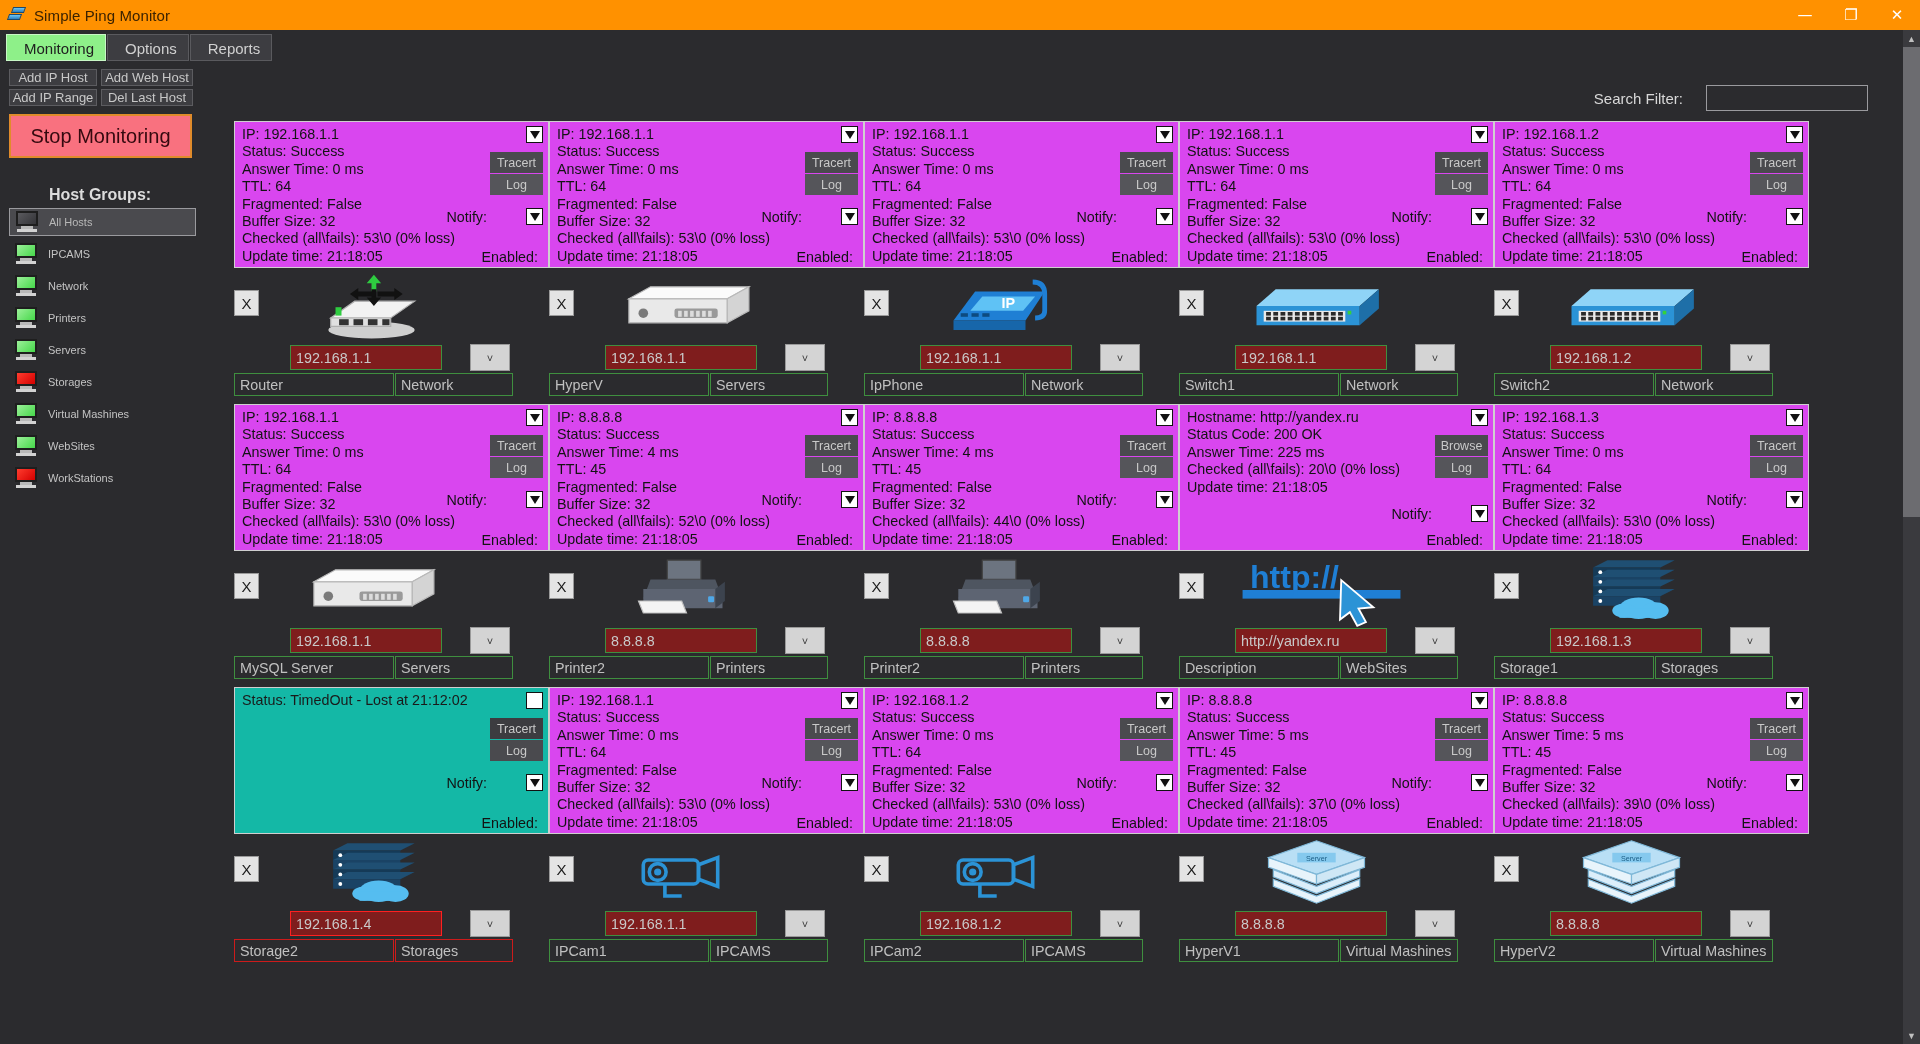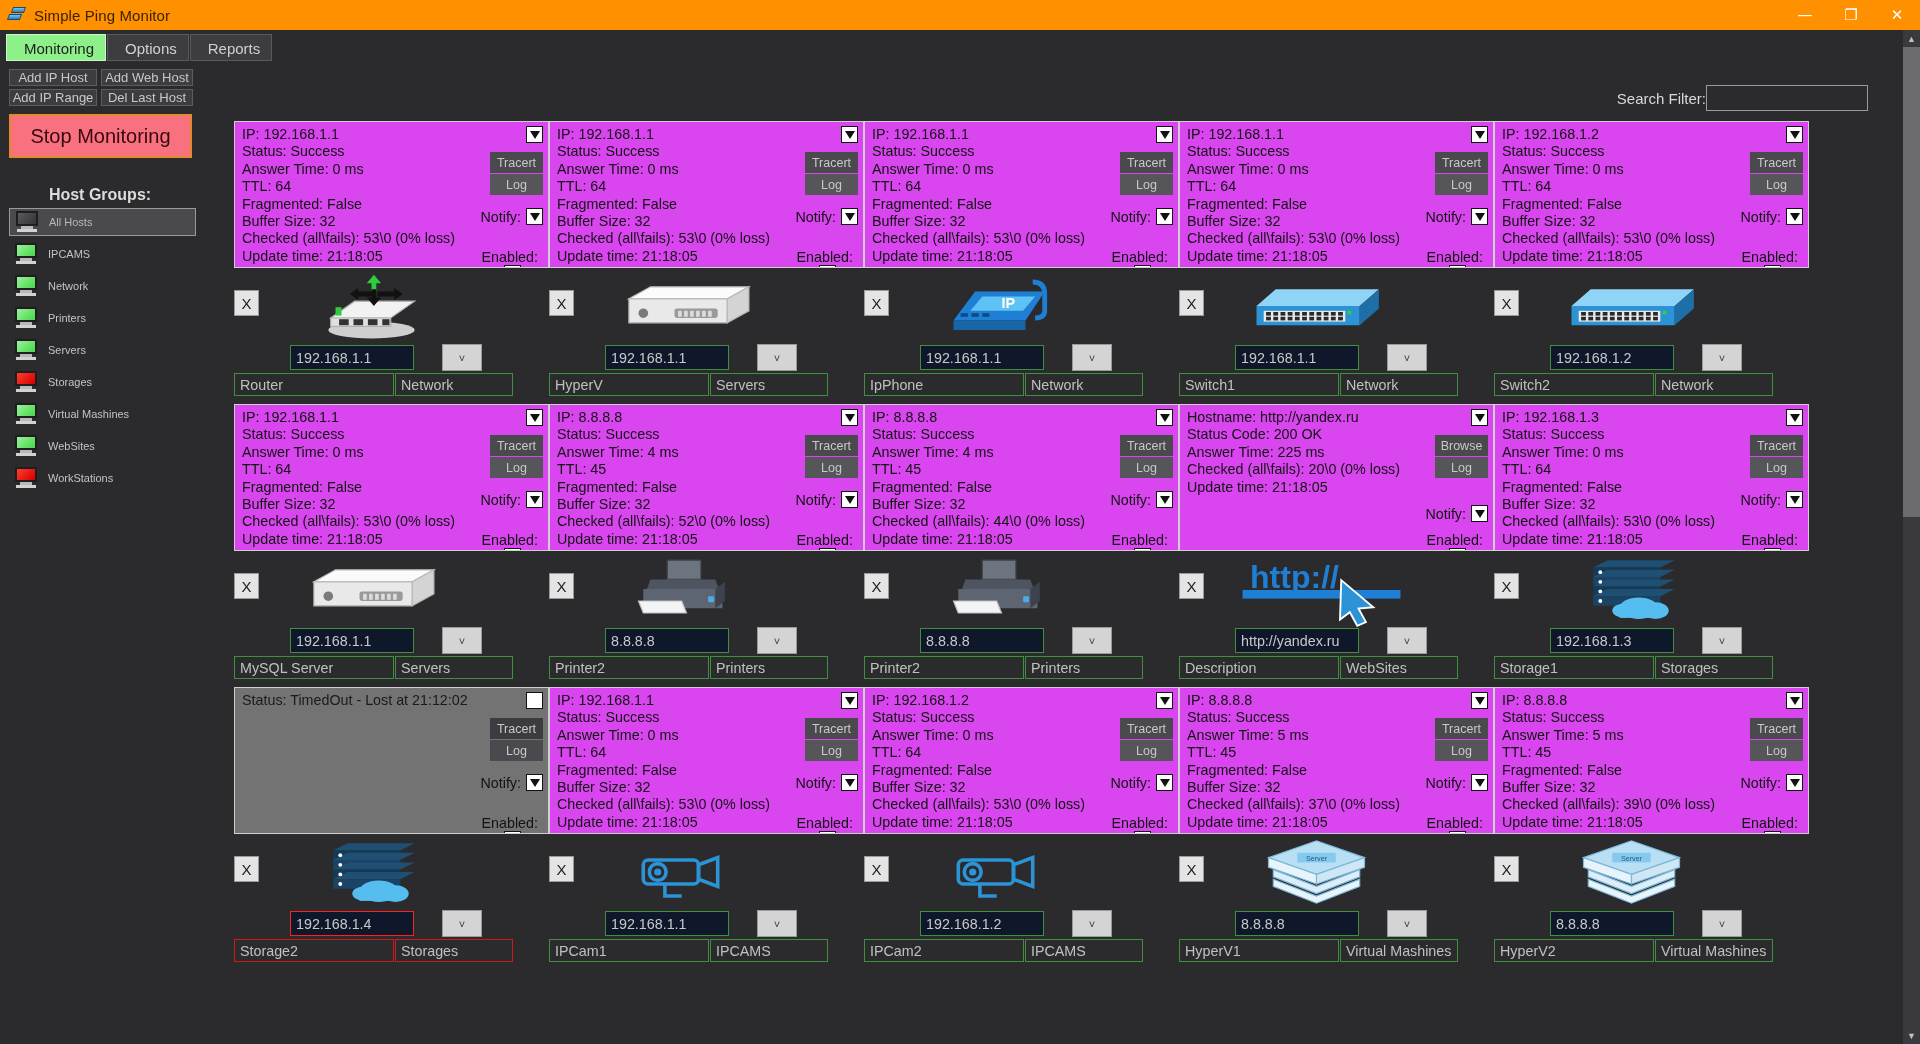--- a/index.html
+++ b/index.html
@@ -97,21 +97,21 @@
   .mon.red .scr { background: linear-gradient(135deg,#ff3c2e,#d40000); }
   .mon.gray .scr { background: linear-gradient(135deg,#5a5a5e,#343438); }
   .group .glabel { font-size: 11px; color: #c3c3c3; }
   .group.selected .glabel { color: #b8b8b8; }
 
   
   #searchwrap {
     position: absolute; right: 52px; top: 22px;
     display: flex; align-items: center;
   }
-  #searchlabel { color: #d8d8d8; font-size: 15px; margin-right: 0; }
+  #searchlabel { color: #d8d8d8; font-size: 15px; margin-right: 23px; }
   #searchinput {
     width: 162px; height: 26px; background: #2b2b2e;
     border: 1px solid #9a9a9e; color: #e0e0e0; font-size: 14px;
     padding: 0 5px; font-family: "Liberation Sans", sans-serif;
   }
 
   
   #grid {
     position: absolute; left: 12px; top: 58px;
     width: 1860px;
@@ -119,21 +119,21 @@
   }
   .card { width: 315px; margin-right: 0px; margin-bottom: 8px; position: relative; }
   .card .panel {
     position: relative;
     height: 147px;
     border: 1px solid #cfcfcf;
     background: #d946ef;
     padding: 4px 6px 0 7px;
     overflow: hidden;
   }
-  .card.down .panel { background: #737373; }
+  .card.down .panel { background: #14b8a6; }
   .card .panel .line {
     font-size: 14.3px; color: #131313; line-height: 17.4px; white-space: nowrap;
   }
   .card.down .panel .line { color: #1a1a1a; }
 
   .chk {
     position: absolute; width: 17px; height: 17px; background: #ffffff;
     border: 1px solid #111; display: flex; align-items: center; justify-content: center;
   }
   .chk .v {
@@ -147,41 +147,41 @@
     background: #4a4a4e; color: #c9c9c9; font-size: 12.5px;
     display: flex; align-items: center; justify-content: center;
     border: none;
   }
   .ctlbtn.b1 { top: 30px; }
   .ctlbtn.b2 { top: 52px; background: #55555a; }
   .card.down .ctlbtn.b1 { background: #3c3c40; }
   .card.down .ctlbtn.b2 { background: #4a4a4e; }
 
   .lblchk {
-    position: absolute; right: 5px; display: flex; align-items: center;
+    position: absolute; right: 5px; display: flex; align-items: center; gap: 34px;
   }
   .lblchk .t { font-size: 14.3px; color: #131313; margin-right: 5px; }
   .lblchk.notify { top: 86px; }
   .lblchk.enabled { top: 127px; flex-direction: column; }
   .lblchk .chk { position: static; }
   .card.web .lblchk.notify { top: 100px; }
 
   .card .iconrow {
     height: 76px; display: flex; align-items: center; position: relative;
   }
   .xbtn {
     position: absolute; left: 0px; top: 22px; width: 25px; height: 26px;
     background: #e4e4e4; border: 1px solid #9a9a9a; color: #1b1b1b;
     font-size: 15px; display: flex; align-items: center; justify-content: center;
   }
   .devicon { position: absolute; left: 45px; top: 2px; width: 185px; height: 72px; }
 
   .card .iprow { display: flex; align-items: center; padding-left: 56px; }
   .ipfield {
-    width: 124px; height: 25px; background: #0f172a; border: 1px solid #3f8f3f;
+    width: 152px; height: 25px; background: #7f1d1d; border: 1px solid #3f8f3f;
     color: #c9c9c9; font-size: 14.3px; padding: 11px 5px; display: flex; align-items: center;
   }
   .card.down .ipfield { border-color: #cc1b1b; }
   .card.down.sel .ipfield { border-color: #ff2020; }
   .ddbtn {
     width: 40px; height: 27px; margin-left: 28px; background: #d4d4d4;
     border: 1px solid #9a9a9a; display: flex; align-items: center; justify-content: center;
     color: #3a3a3a; font-size: 11px;
   }
   .card .namerow { display: flex; margin-top: 2px; }

